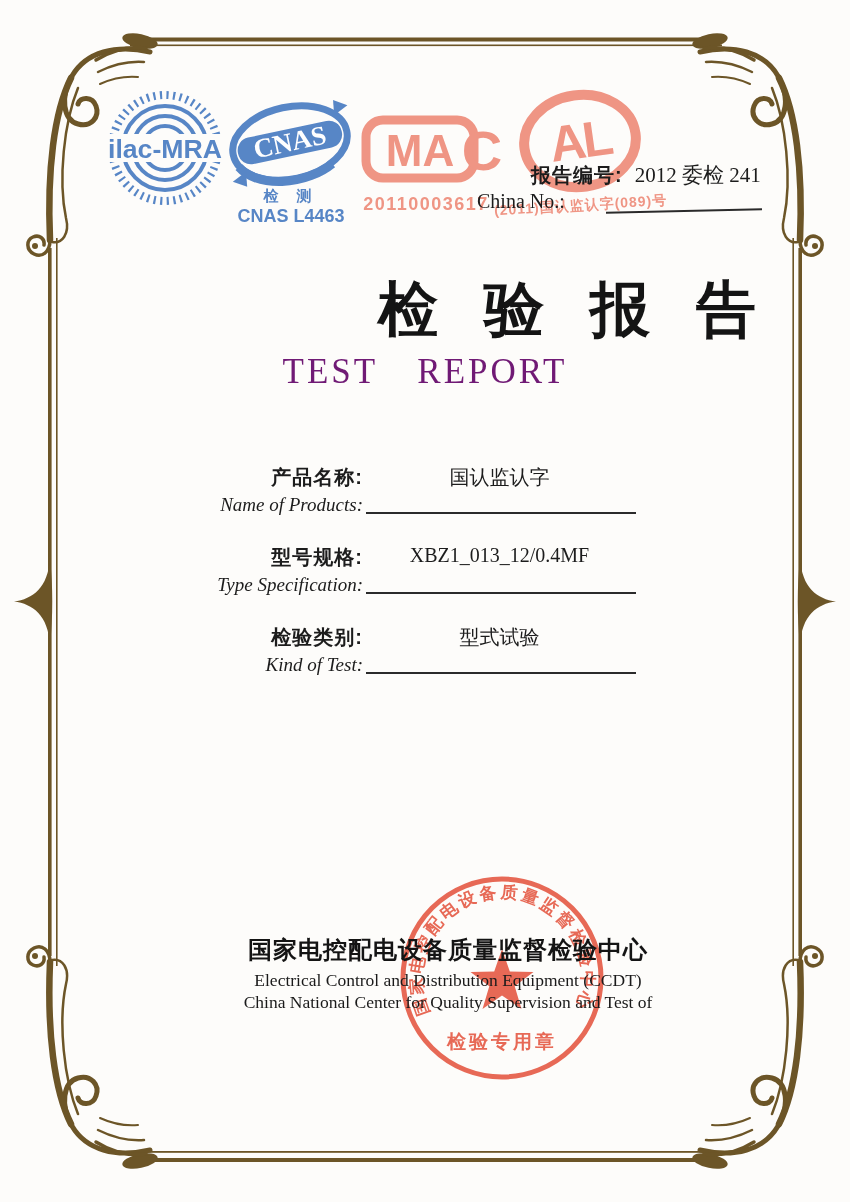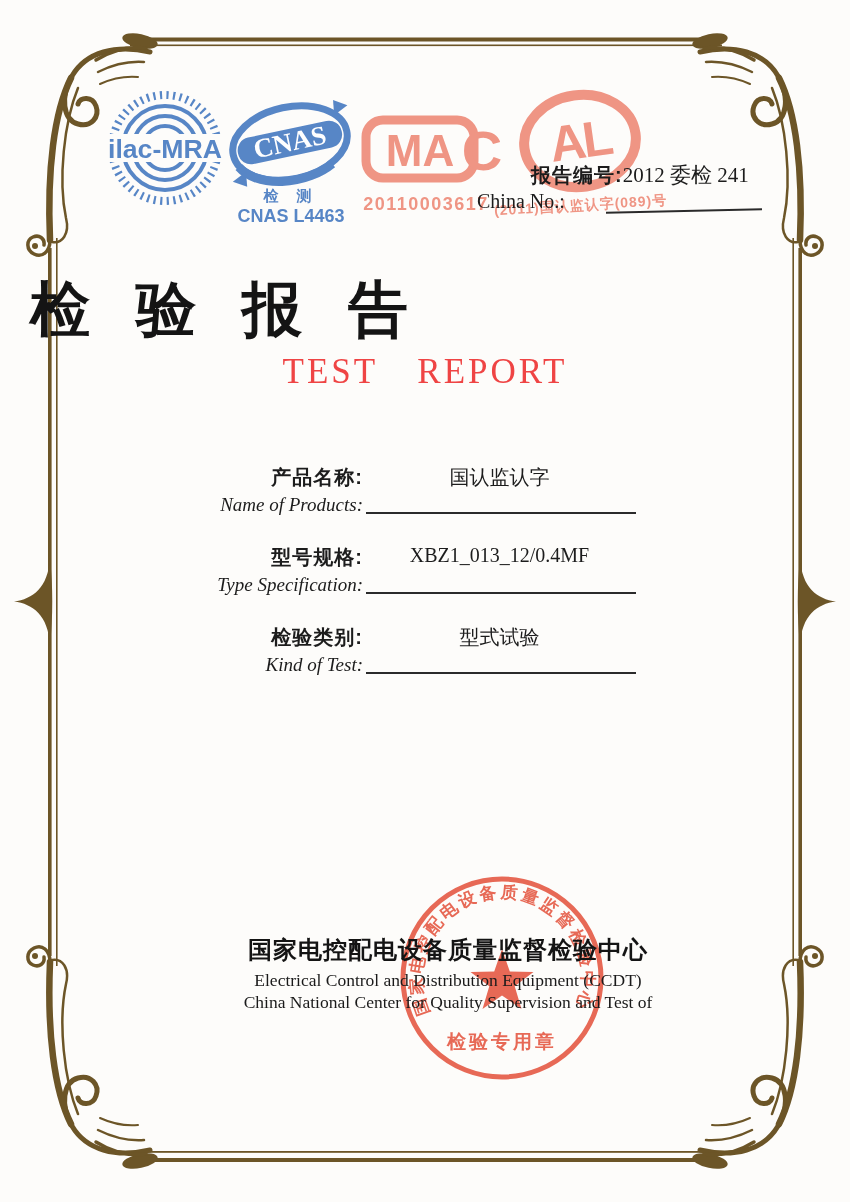--- a/index.html
+++ b/index.html
@@ -24,31 +24,31 @@
 
   
   #stamp-ilac{left:105px;top:88px;z-index:1;}
   #stamp-cnas{left:227px;top:98px;z-index:1;}
   #stamp-cma{left:358px;top:110px;z-index:1;}
   #stamp-cal{left:517px;top:88px;z-index:1;}
 
   
   #report-row{left:531px;top:161px;white-space:nowrap;z-index:2;}
   #report-row .zh{font-weight:700;font-size:20px;letter-spacing:1px;}
-  #report-row .val{font-family:"Liberation Serif",serif;font-size:21px;margin-left:0;}
+  #report-row .val{font-family:"Liberation Serif",serif;font-size:21px;margin-left:12px;}
   #report-en{left:477px;top:190px;font-family:"Liberation Serif",serif;font-size:20px;z-index:2;}
   #report-line{left:606px;top:210px;width:156px;height:2px;background:#2a2a2a;transform:rotate(-1.2deg);z-index:2;}
   #accred{left:494px;top:197px;color:var(--salmon);font-weight:700;font-size:14px;letter-spacing:1px;transform:rotate(-3.5deg);opacity:.9;z-index:1;white-space:nowrap;}
 
   
-  #title-zh{top:270px;left:0;width:802px;text-align:left;
+  #title-zh{top:270px;left:0;width:802px;text-align:right;
     font-family:"Liberation Serif",serif;font-weight:700;font-size:60px;
     letter-spacing:46px;padding-left:30px;box-sizing:border-box;color:#141414;}
   #title-en{top:352px;left:0;width:850px;text-align:center;
-    font-family:"Liberation Serif",serif;font-size:35px;letter-spacing:3px;word-spacing:28px;color:#ef4444;}
+    font-family:"Liberation Serif",serif;font-size:35px;letter-spacing:3px;word-spacing:28px;color:#701a75;}
 
   
   #fields{left:200px;top:464px;width:436px;}
   .field{margin-bottom:28px;}
   .f1{display:flex;align-items:flex-start;height:27px;}
   .f1 .zh{width:163px;text-align:right;font-weight:700;font-size:20px;letter-spacing:1px;white-space:nowrap;}
   .f1 .val{flex:1;text-align:center;font-family:"Liberation Serif",serif;font-size:20px;white-space:nowrap;}
   .f2{display:flex;align-items:flex-end;height:25px;}
   .f2 .en{width:163px;text-align:right;font-family:"Liberation Serif",serif;font-size:19px;white-space:nowrap;font-style:italic;}
   .f2 .line{flex:1;border-bottom:2px solid #2b2b2b;margin-bottom:2px;margin-left:3px;}

